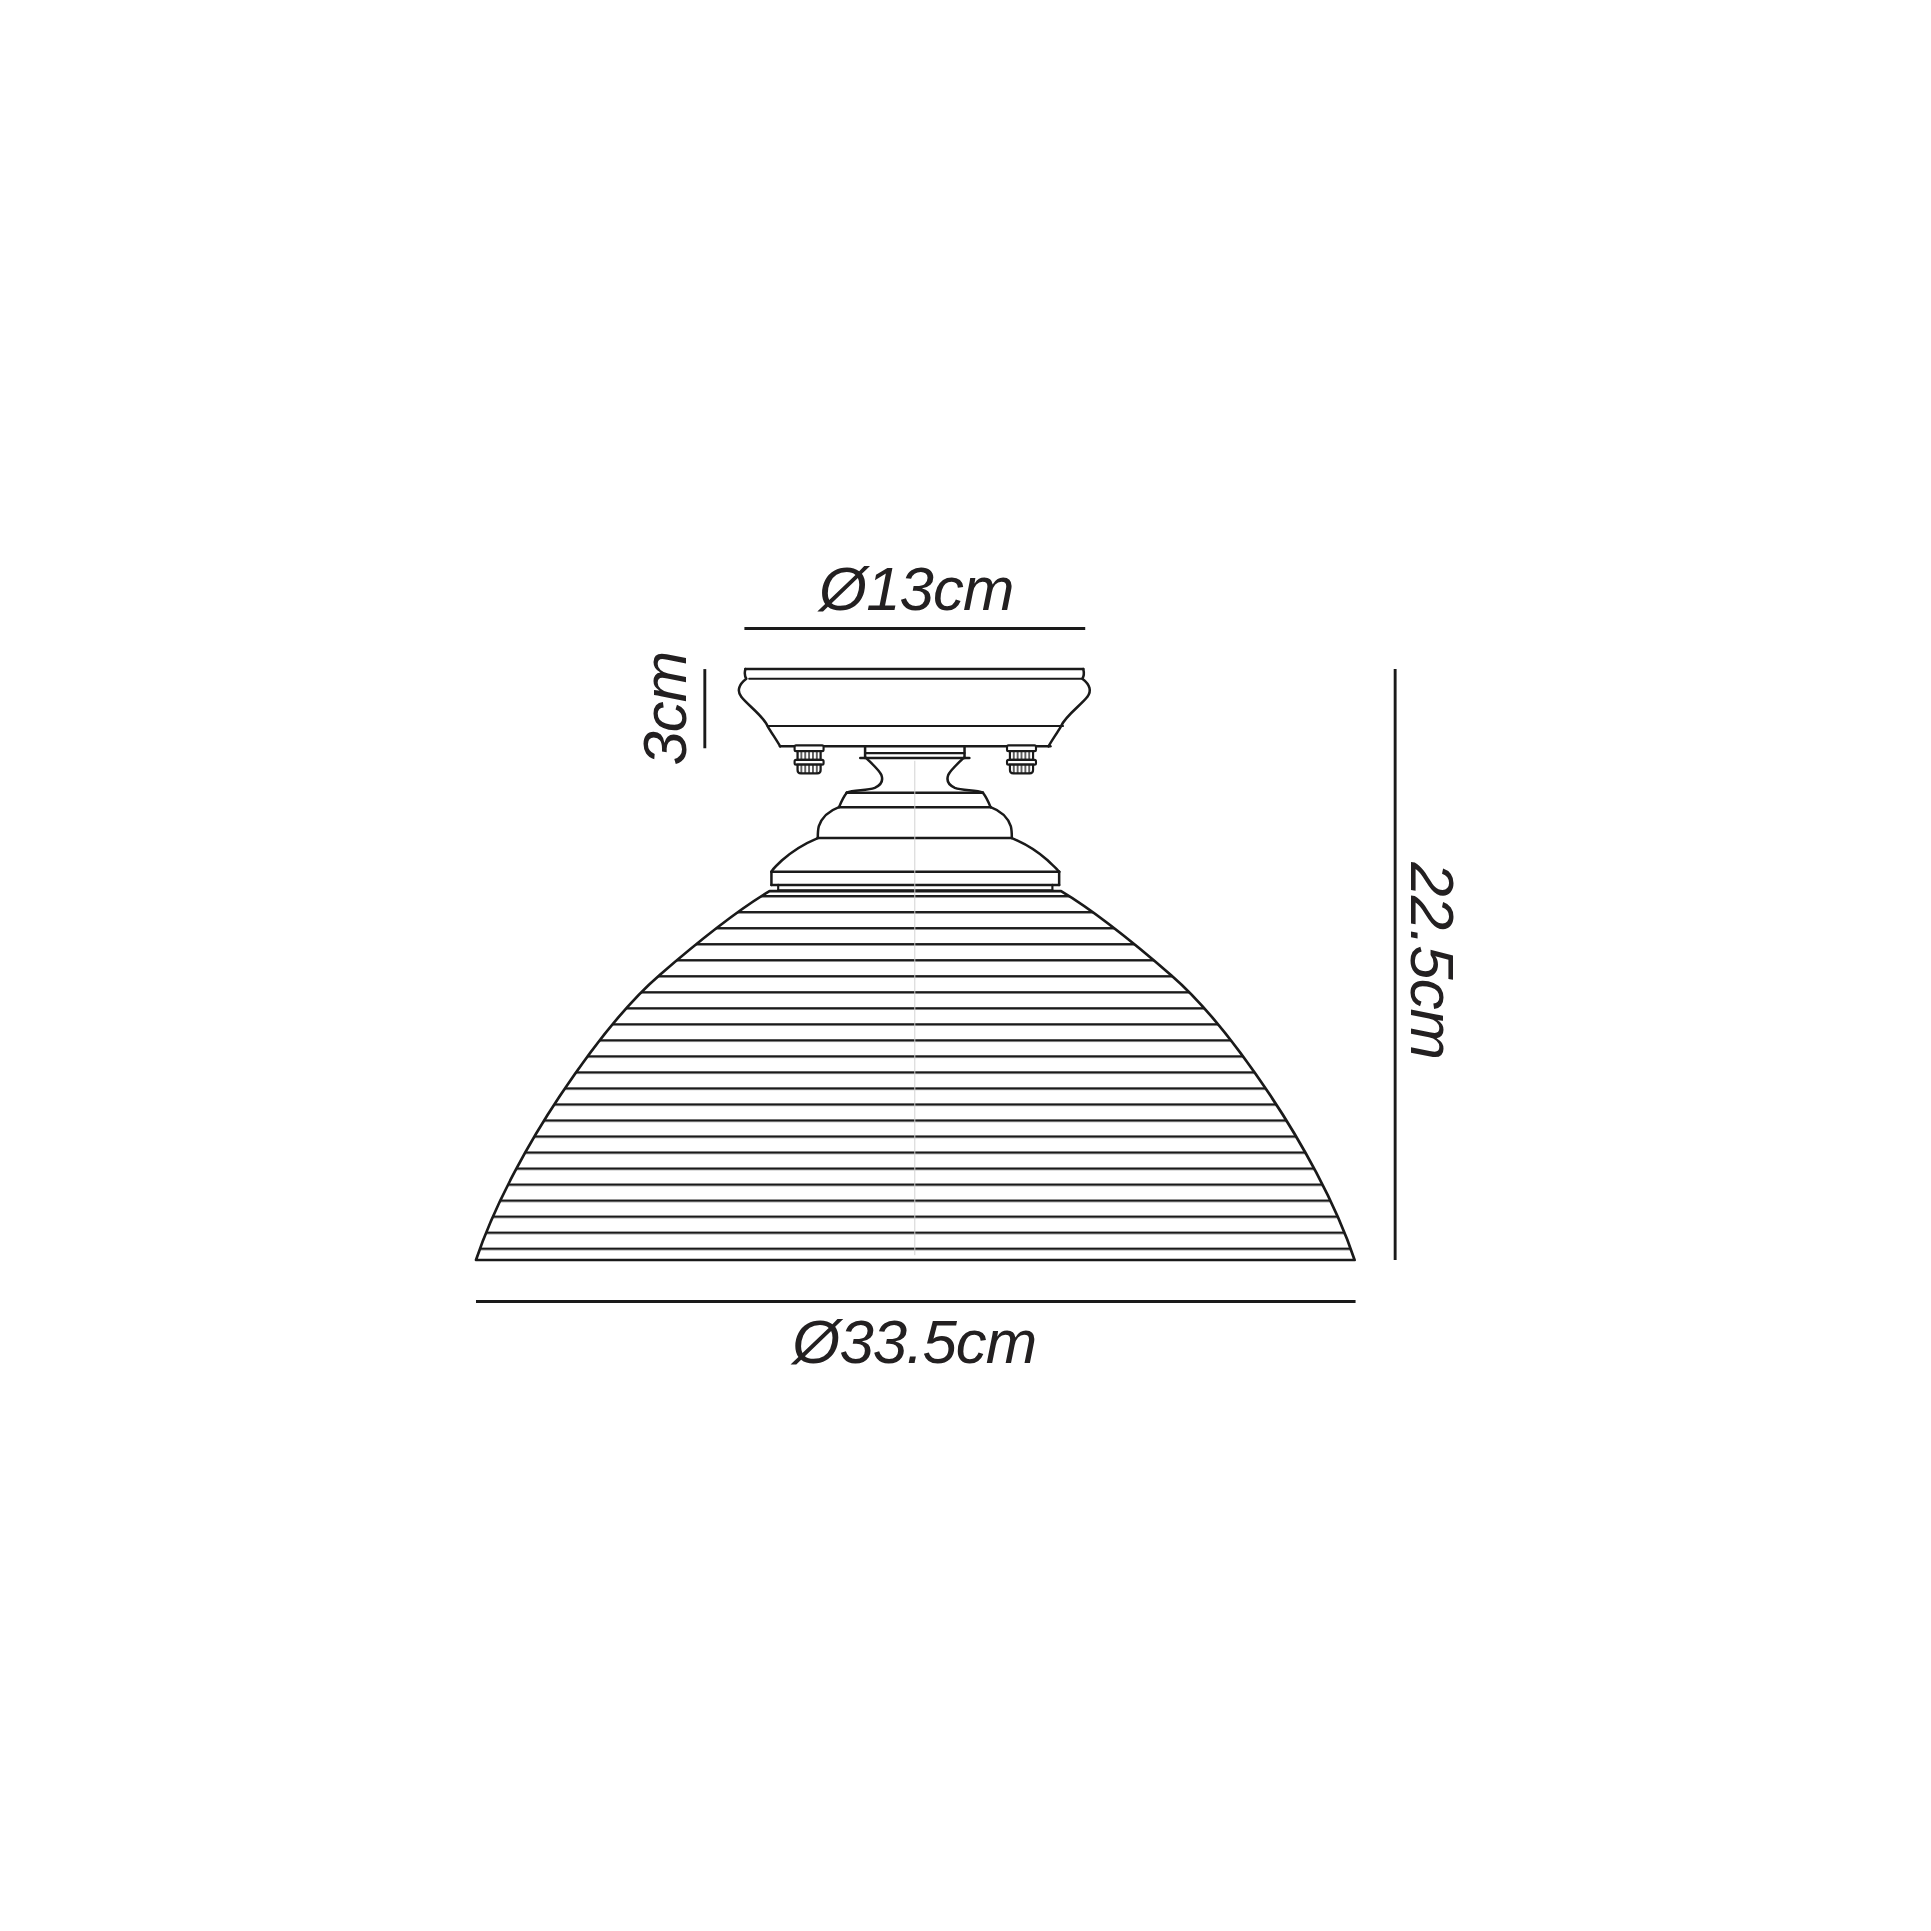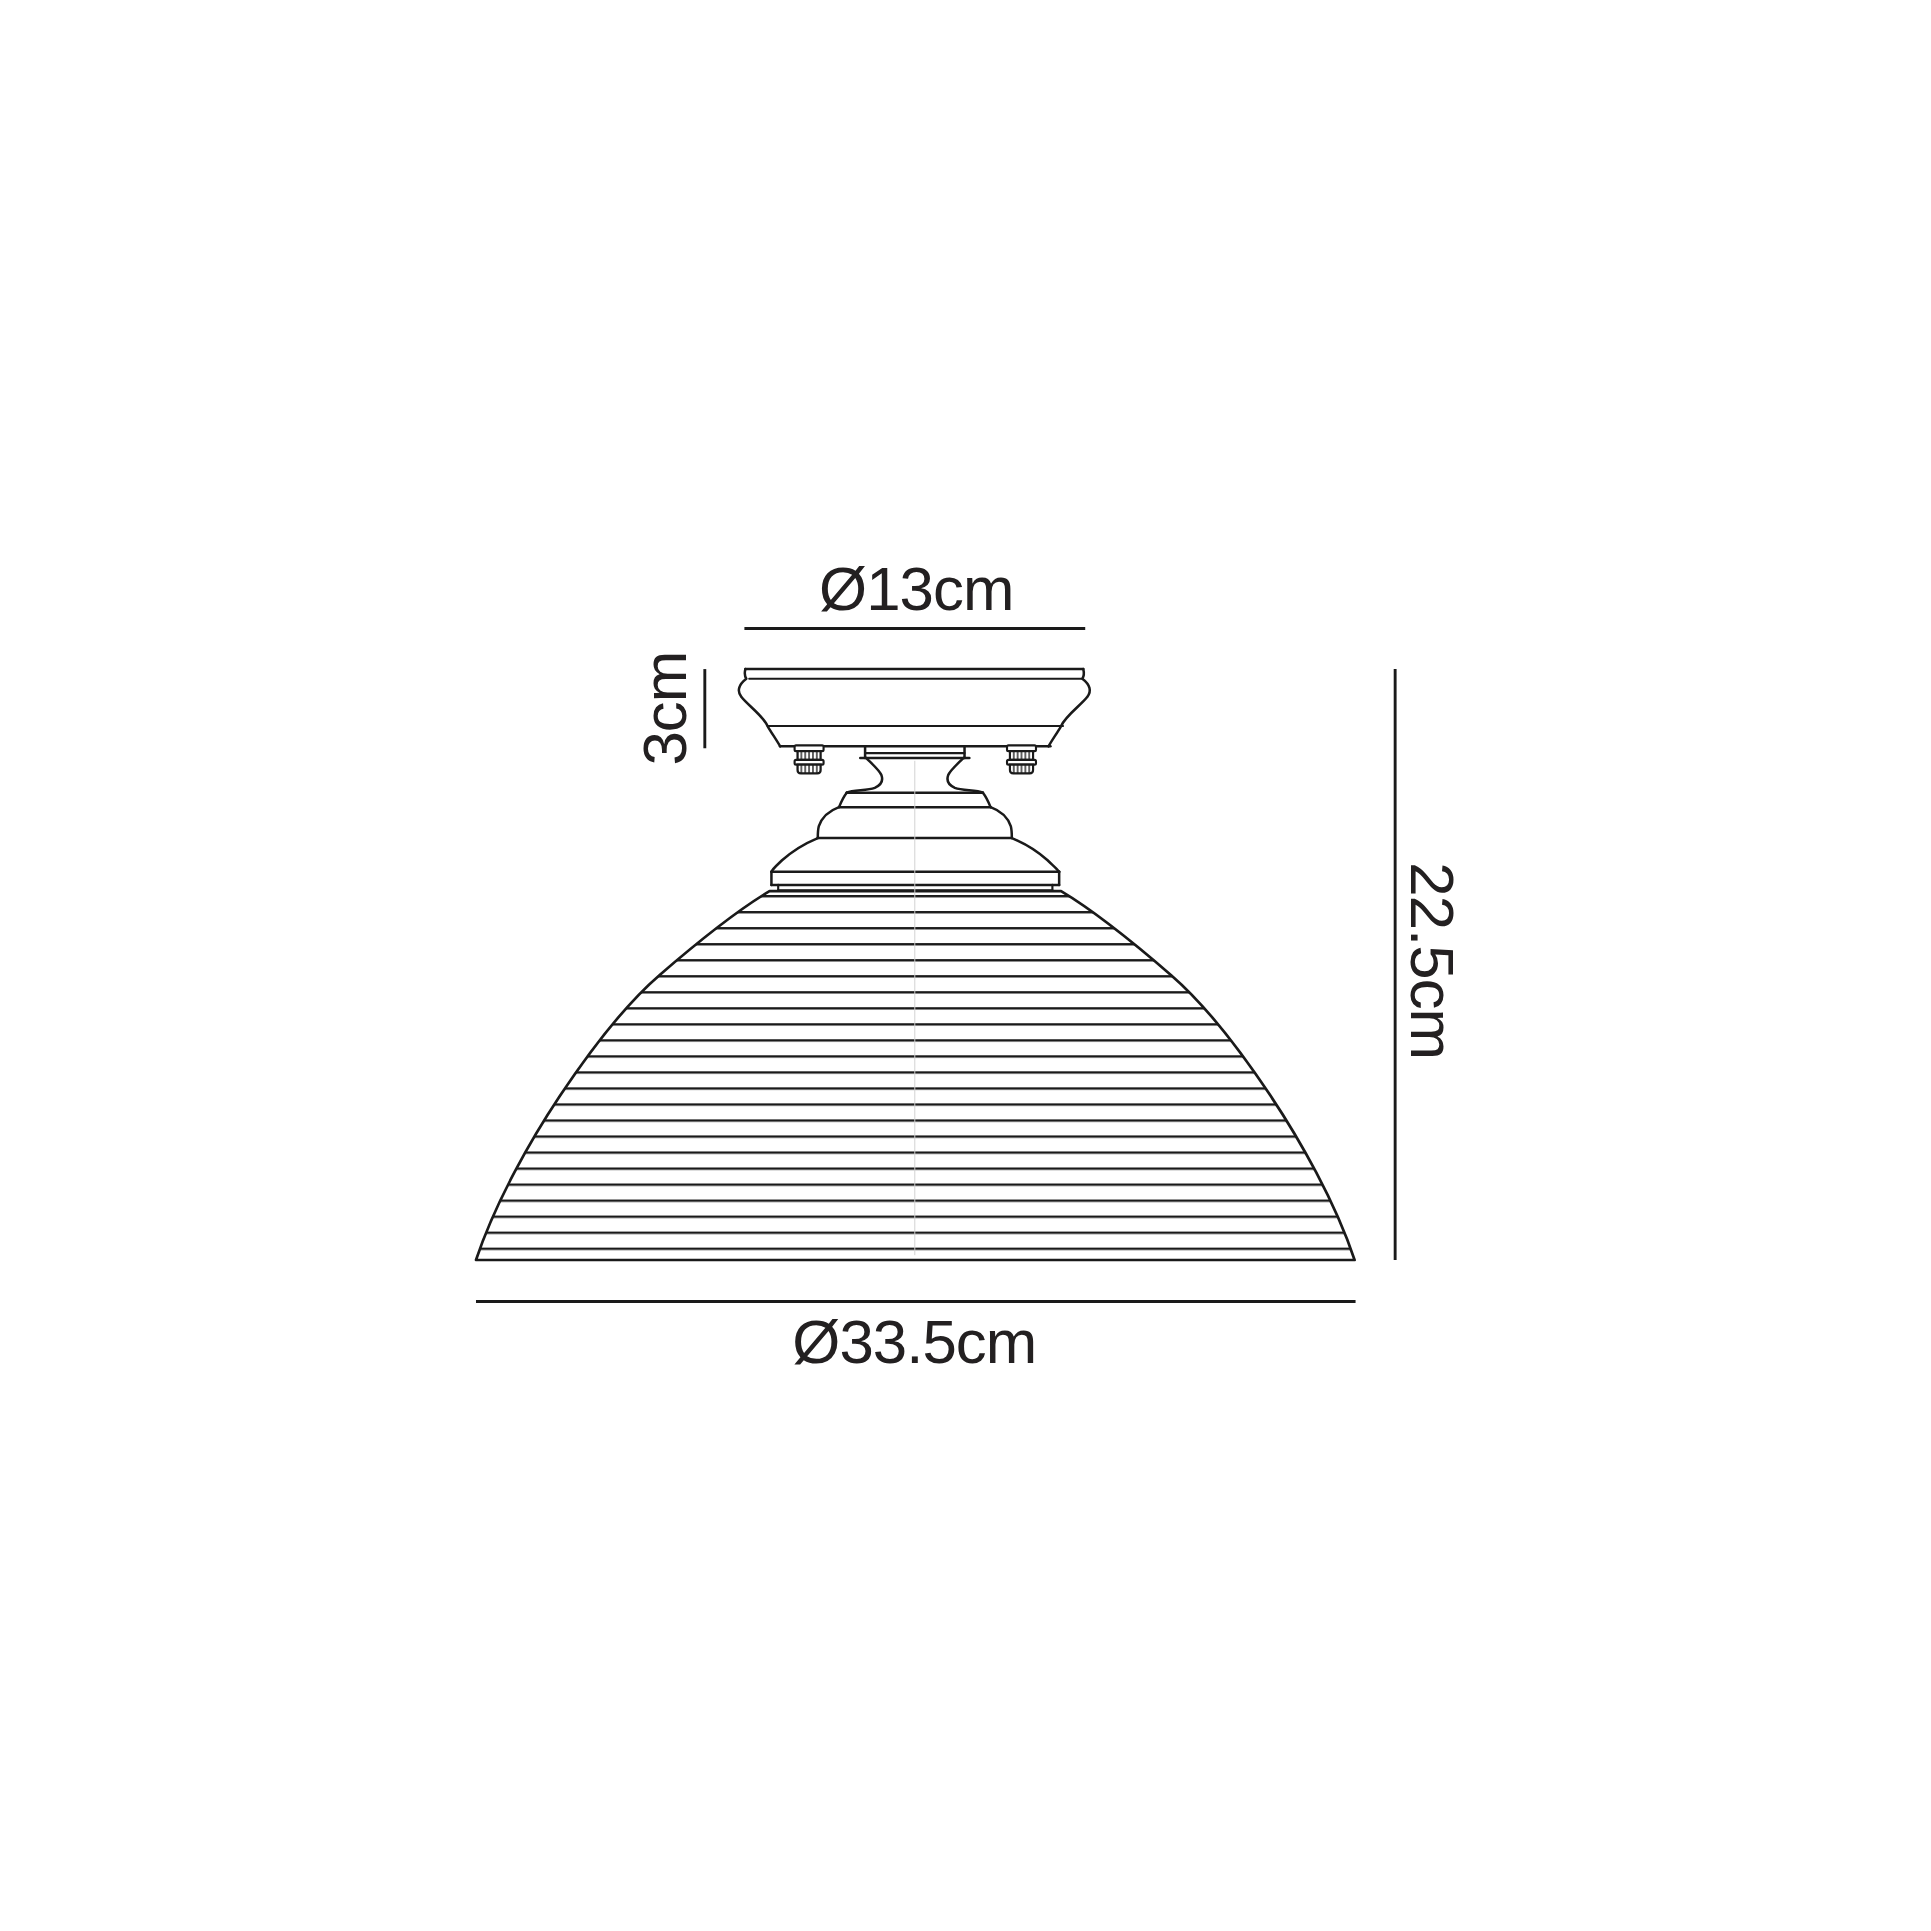--- a/index.html
+++ b/index.html
@@ -10,20 +10,21 @@
     width: 1931px;
     height: 1931px;
     font-family: "Liberation Sans", sans-serif;
   }
   .stage {
     position: relative;
     width: 1931px;
     height: 1931px;
     background: #ffffff;
     overflow: hidden;
+    font-style: italic;
   }
   svg { display: block; }
   .outline   { fill: none; stroke: #1a1a1a; stroke-width: 2.6; stroke-linecap: round; stroke-linejoin: round; }
   .thinline  { fill: none; stroke: #1a1a1a; stroke-width: 2.2; stroke-linecap: round; }
   .dimline   { fill: none; stroke: #1a1a1a; stroke-width: 3;   stroke-linecap: butt; }
   .seam      { fill: none; stroke: #cfcfcf; stroke-width: 1; }
   .dimtext   {
     fill: #232021;
     font-family: "Liberation Sans", sans-serif;
     font-size: 64px;

